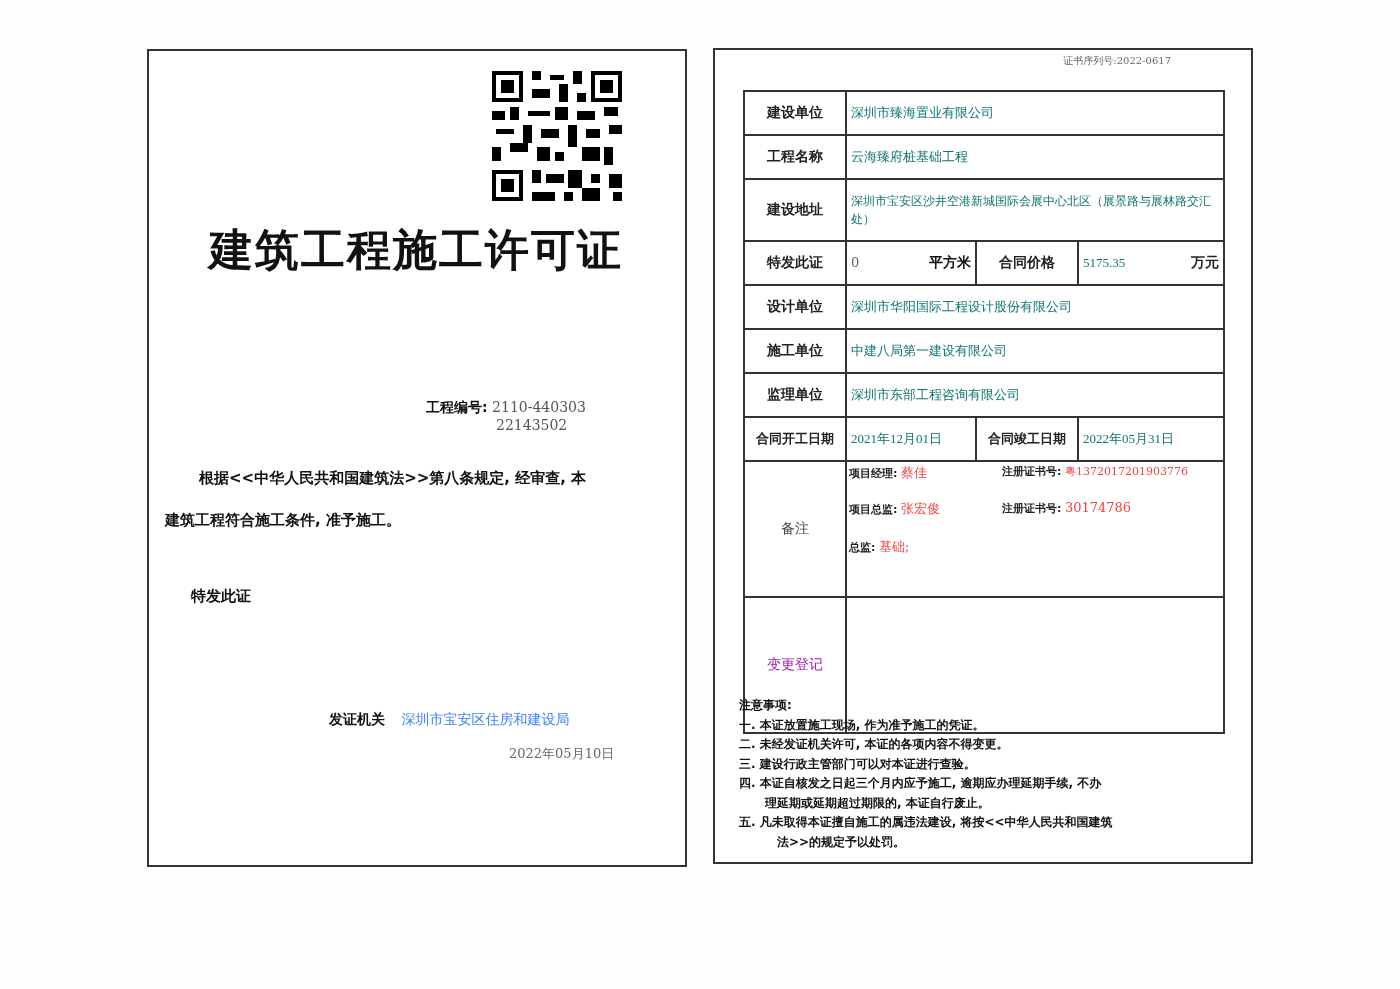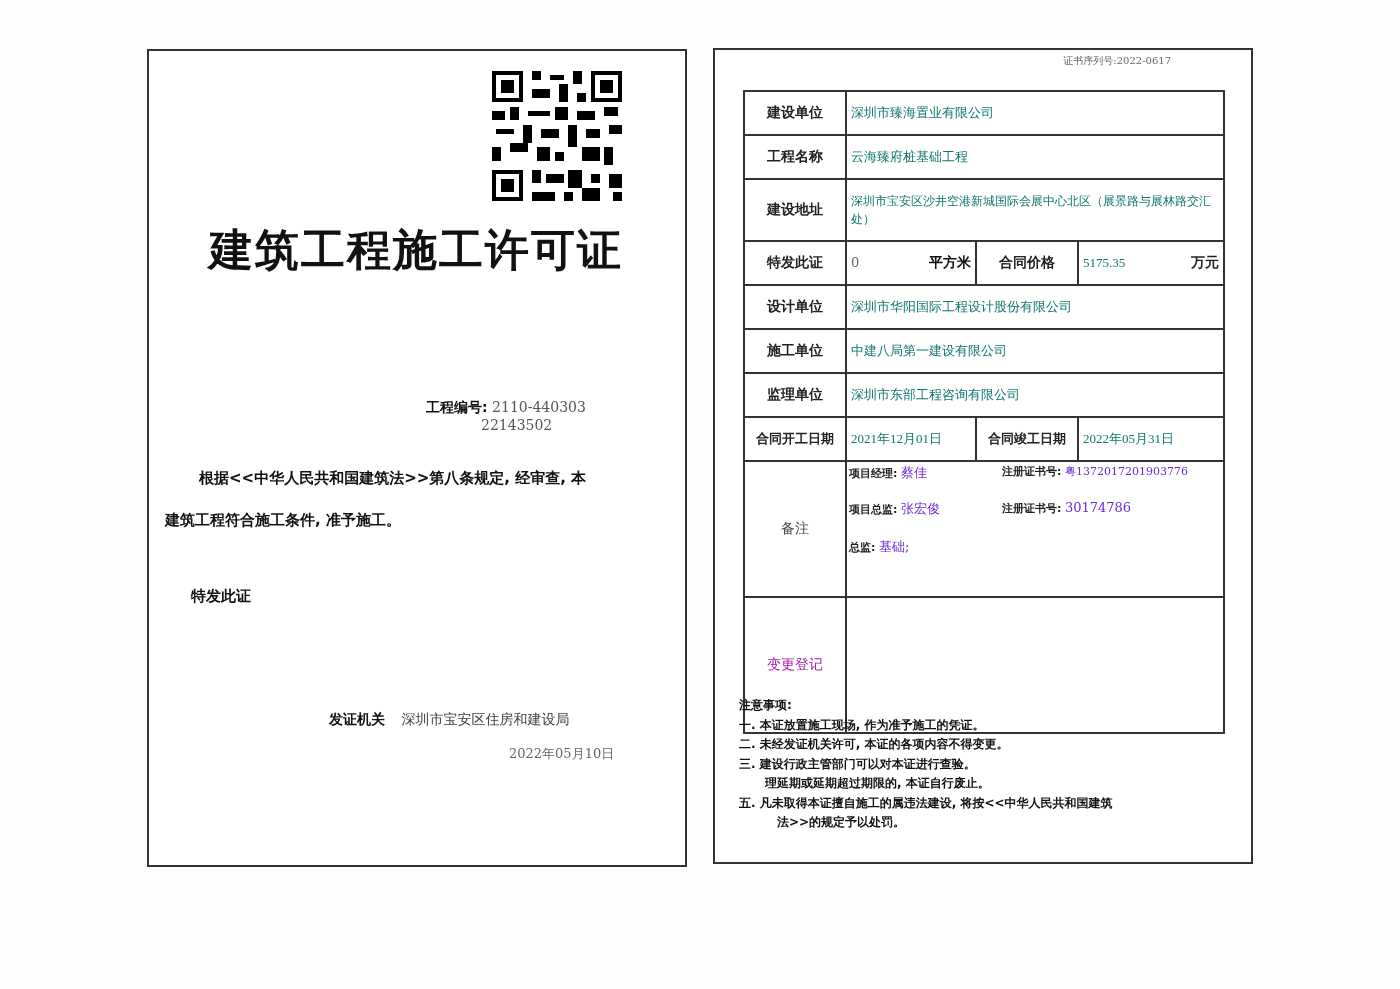--- a/index.html
+++ b/index.html
@@ -5,39 +5,39 @@
   html, body { margin:0; padding:0; }
   body { width:1400px; height:989px; background:#fdfdfd; position:relative; overflow:hidden; font-family:"DejaVu Sans", sans-serif; color:#111; }
   .page { position:absolute; background:#fff; border:2px solid #333; box-sizing:border-box; }
   #left { left:147px; top:49px; width:540px; height:818px; }
   #right { left:713px; top:48px; width:540px; height:816px; }
   .qr { position:absolute; left:343px; top:20px; width:130px; height:130px; }
   .title { position:absolute; left:60px; top:170px; font-size:44px; font-weight:bold; letter-spacing:2px; font-family:"DejaVu Sans", sans-serif; }
   .projno { position:absolute; left:277px; top:348px; font-size:14px; }
   .projno .lbl { font-weight:bold; }
   .projno .val { font-family:"DejaVu Serif", serif; color:#555; }
-  .projno .val2 { position:absolute; left:55px; top:18px; font-family:"DejaVu Serif", serif; color:#555; white-space:nowrap; }
+  .projno .val2 { position:absolute; left:70px; top:18px; font-family:"DejaVu Serif", serif; color:#555; white-space:nowrap; }
   .body1 { position:absolute; left:50px; top:418px; font-size:15px; font-weight:bold; white-space:nowrap; }
   .body2 { position:absolute; left:16px; top:460px; font-size:15px; font-weight:bold; white-space:nowrap; }
   .special { position:absolute; left:42px; top:536px; font-size:15px; font-weight:bold; }
   .issuer { position:absolute; left:180px; top:660px; font-size:14px; white-space:nowrap; }
   .issuer .lbl { font-weight:bold; margin-right:12px; }
-  .issuer .val { font-family:Liberation Sans, sans-serif; color:#404040; }
+  .issuer .val { font-family:Liberation Sans, sans-serif; color:#3b82f6; }
   .issue-date { position:absolute; left:360px; top:694px; font-size:13px; font-family:"DejaVu Serif", serif; color:#666; }
 
   .serial { position:absolute; right:80px; top:4px; font-size:10px; color:#666; font-family:"DejaVu Serif", serif; }
   table.info { position:absolute; left:28px; top:40px; width:482px; border-collapse:collapse; font-size:14px; }
   table.info td { border:2px solid #333; padding:12px 4px; vertical-align:middle; }
   table.info td.lbl { width:92px; text-align:center; font-weight:bold; color:#222; }
   table.info td.val { font-family:Liberation Serif, serif; color:#0f766e; font-size:13px; }
   table.info td.unit { text-align:right; font-weight:bold; color:#222; }
   .remarks-box { position:relative; height:130px; font-size:11px; }
   .rm { position:absolute; white-space:nowrap; }
   .rm .k { font-weight:bold; color:#222; }
-  .rm .v { font-family:"DejaVu Serif", serif; color:#6d28d9; font-size:13px; }
+  .rm .v { font-family:"DejaVu Serif", serif; color:#ef4444; font-size:13px; }
   .notes { position:absolute; left:24px; top:646px; font-size:12px; font-weight:bold; line-height:19.5px; }
   .notes .ind { padding-left:26px; }
   .notes .ind2 { padding-left:38px; }
 </style>
 </head>
 <body>
 
 <div class="page" id="left">
   <svg class="qr" viewBox="0 0 29 29" shape-rendering="crispEdges">
     <rect width="29" height="29" fill="#fff"></rect>
@@ -180,17 +180,18 @@
       <td colspan="4"></td>
     </tr>
   </tbody>
     </table>
 
   <div class="notes">
     <div>注意事项:</div>
     <div>一. 本证放置施工现场, 作为准予施工的凭证。</div>
     <div>二. 未经发证机关许可, 本证的各项内容不得变更。</div>
     <div>三. 建设行政主管部门可以对本证进行查验。</div>
+    <div>四. 本证自核发之日起三个月内应予施工, 逾期应办理延期手续, 不办</div>
     <div class="ind">理延期或延期超过期限的, 本证自行废止。</div>
     <div>五. 凡未取得本证擅自施工的属违法建设, 将按&lt;&lt;中华人民共和国建筑</div>
     <div class="ind2">法&gt;&gt;的规定予以处罚。</div>
   </div>
 </div>
 
 </body></html>

